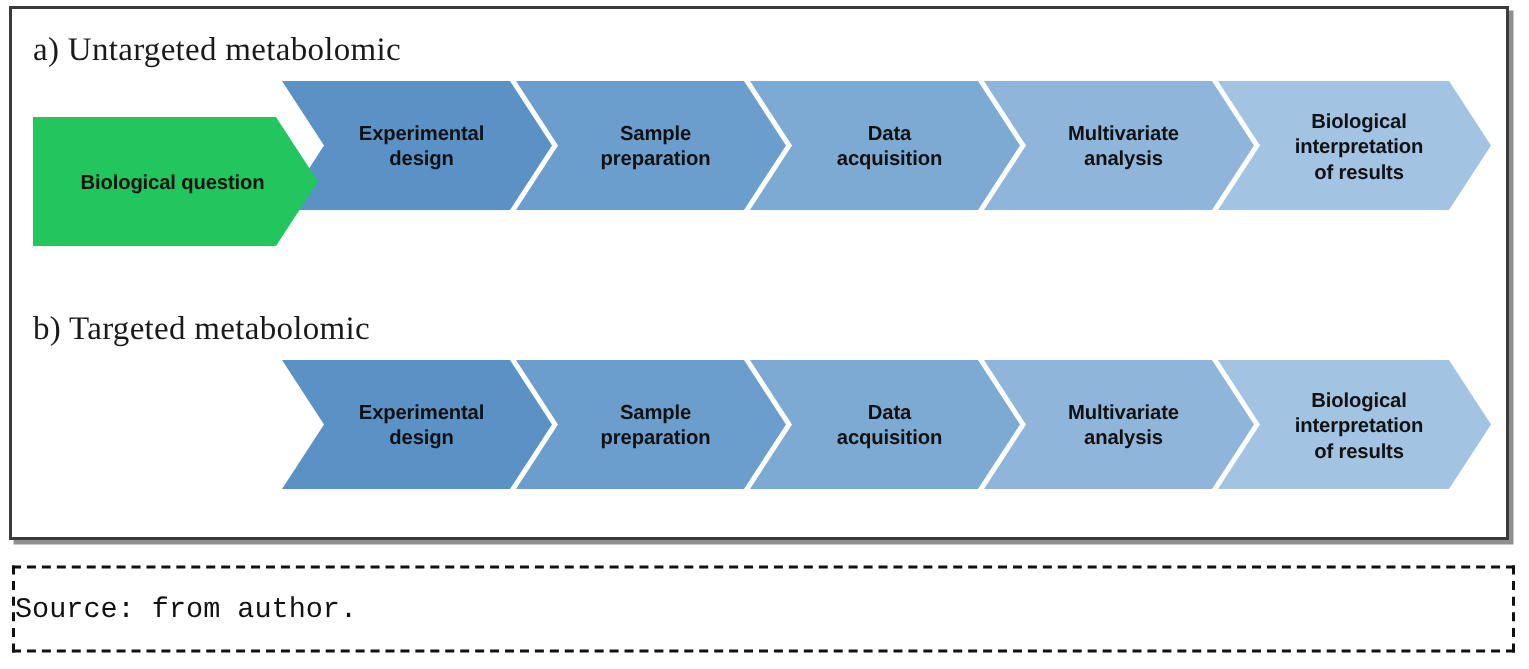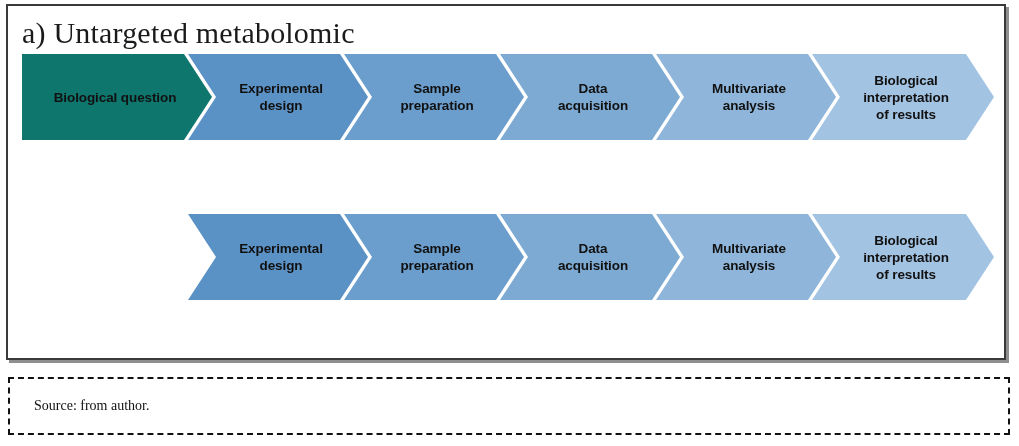--- a/index.html
+++ b/index.html
@@ -39,21 +39,21 @@
     position: absolute;
     left: 0;
     width: 100%;
   }
   .section-a { top: 14px; }
   .section-b { top: 200px; }
 
   .section-title {
     margin: 0 0 0 14px;
     font-family: "Liberation Serif", serif;
-    font-size: 30px;
+    font-size: 22px;
     font-weight: 400;
     color: #1a1a1a;
     letter-spacing: 0.2px;
     line-height: 26px;
     white-space: nowrap;
   }
 
   
   .chevron-row {
     position: relative;
@@ -101,38 +101,38 @@
     top: 377px;
     width: 1002px;
     height: 58px;
     box-sizing: border-box;
     border: 2px dashed #111111;
     background: #ffffff;
     display: flex;
     align-items: center;
   }
   .source-text {
-    margin-left: 24px;
-    font-family: Liberation Serif, serif;
-    font-size: 14px;
+    margin-left: 0;
+    font-family: Liberation Mono, monospace;
+    font-size: 19px;
     color: #111111;
     line-height: 22px;
   }
 </style>
 </head>
 <body>
 
 <div class="page">
 
   <div class="figure-frame">
 
     <div class="section section-a">
       <div class="section-title">a) Untargeted metabolomic</div>
       <div class="chevron-row">
-        <div class="chevron first" style="left: 0px; width: 190px; background: #0f766e; z-index: 20;">
+        <div class="chevron first" style="left: 0px; width: 190px; background: #22c55e; z-index: 20; margin-top: 24px;">
           <span class="chevron-label">Biological question</span>
         </div>
         <div class="chevron mid" style="left: 166px; width: 180px; background: rgb(91, 146, 198); z-index: 19;">
           <span class="chevron-label">Experimental
 design</span>
         </div>
         <div class="chevron mid" style="left: 322px; width: 180px; background: rgb(107, 158, 205); z-index: 18;">
           <span class="chevron-label">Sample
 preparation</span>
         </div>
@@ -146,20 +146,21 @@
         </div>
         <div class="chevron mid" style="left: 790px; width: 182px; background: rgb(163, 195, 227); z-index: 15;">
           <span class="chevron-label">Biological
 interpretation
 of results</span>
         </div>
       </div>
     </div>
 
     <div class="section section-b">
+      <div class="section-title">b) Targeted metabolomic</div>
       <div class="chevron-row">
         <div class="chevron mid" style="left: 166px; width: 180px; background: rgb(91, 146, 198); z-index: 19;">
           <span class="chevron-label">Experimental
 design</span>
         </div>
         <div class="chevron mid" style="left: 322px; width: 180px; background: rgb(107, 158, 205); z-index: 18;">
           <span class="chevron-label">Sample
 preparation</span>
         </div>
         <div class="chevron mid" style="left: 478px; width: 180px; background: rgb(125, 170, 211); z-index: 17;">

